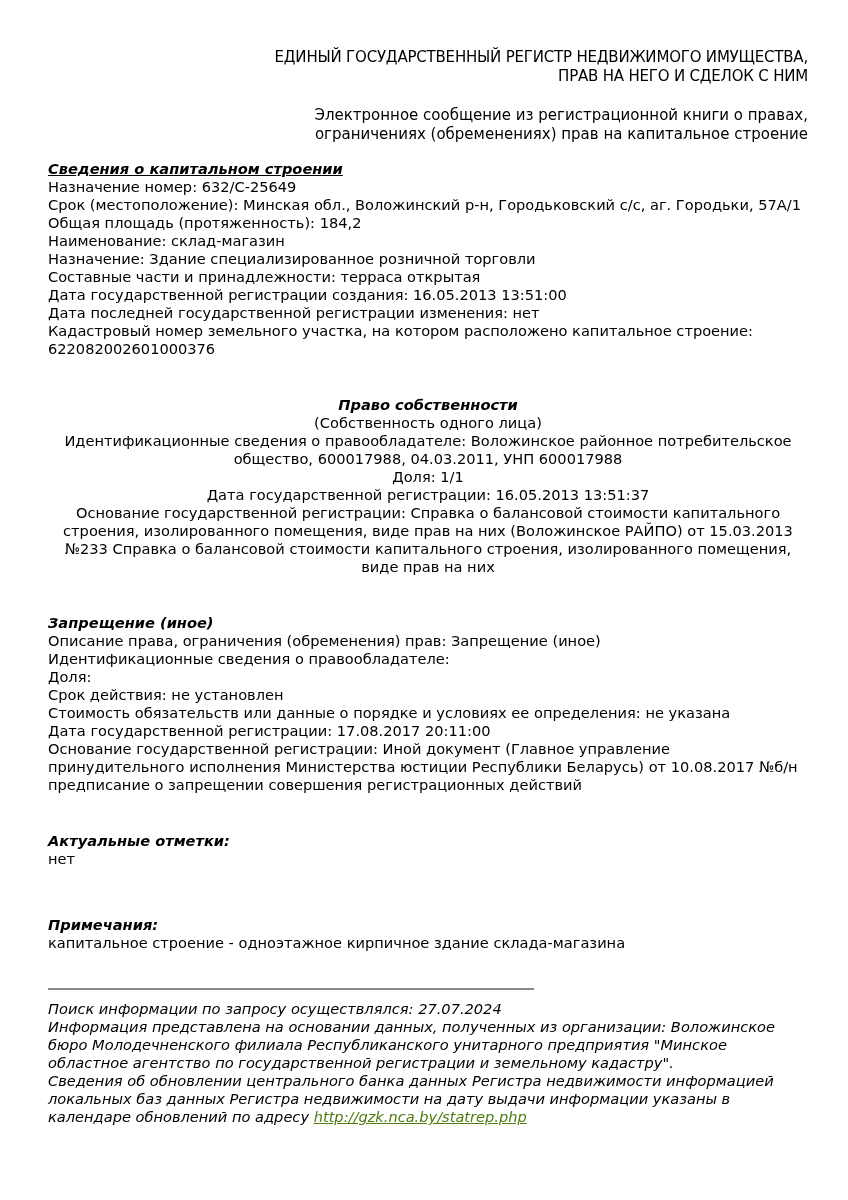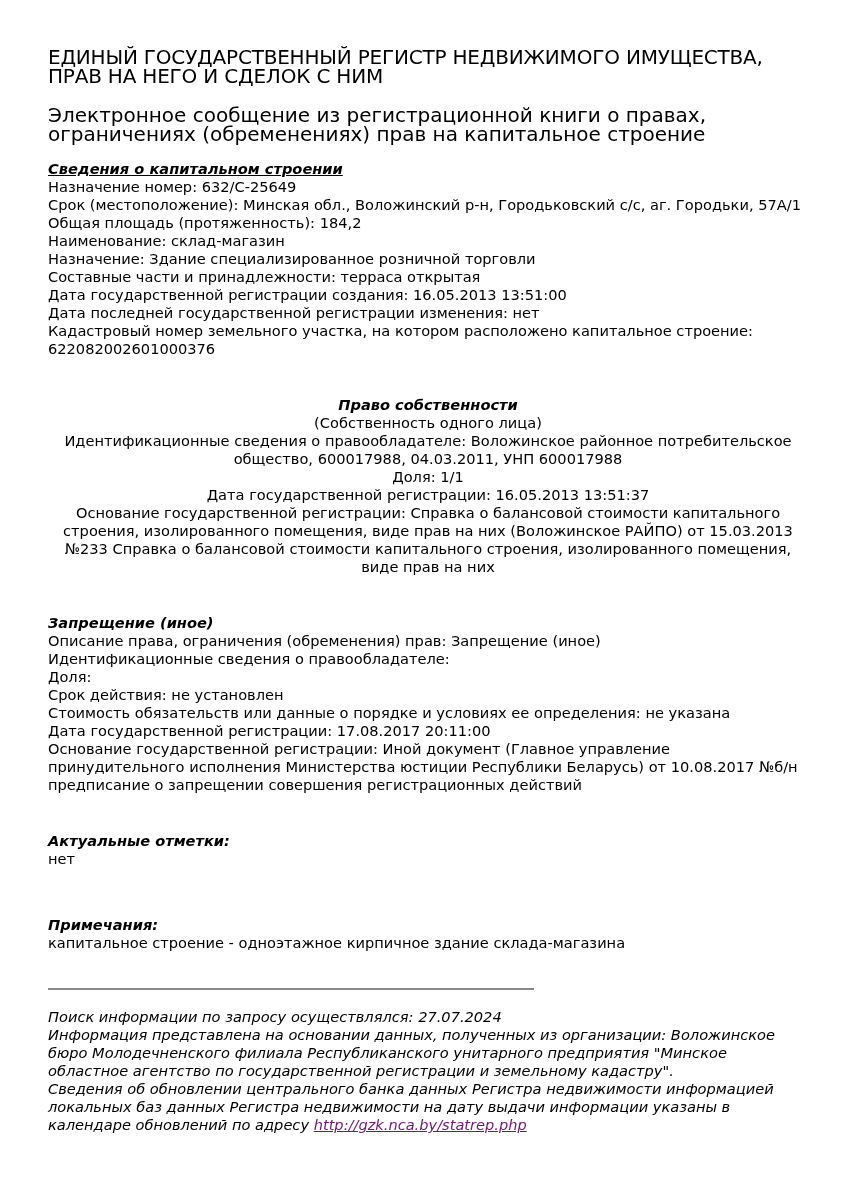--- a/index.html
+++ b/index.html
@@ -4,37 +4,37 @@
   <style>
     html, body { margin: 0; padding: 0; background: #ffffff; }
     body {
       width: 848px; height: 1200px; position: relative; overflow: hidden;
       font-family: "DejaVu Sans", sans-serif;
       color: #000;
       font-size: 14.6px;
       line-height: 18px;
     }
     .page { position: absolute; left: 48px; top: 48px; width: 760px; }
-    .header { text-align: left; font-size: 20px; line-height: 19px; }
+    .header { text-align: right; font-size: 15px; line-height: 19px; }
     .header .t1 { letter-spacing: -0.2px; }
     .header .gap { height: 20px; }
     .sect-title { font-weight: bold; font-style: italic; }
     .sect-title.u { text-decoration: underline; }
     .line { white-space: normal; }
     .v { }
     .s1 { margin-top: 16px; }
     .s2 { margin-top: 38px; text-align: center; }
     .s3 { margin-top: 38px; }
     .s4 { margin-top: 38px; }
     .s5 { margin-top: 48px; }
     .divider {
       margin-top: 36px; width: 486px; height: 0;
       border-top: 2px solid #8a8a8a;
     }
-    .footer { margin-top: 18px; font-style: italic; }
+    .footer { margin-top: 10px; font-style: italic; }
     .footer a { color: #c8900a; text-decoration: underline; }
   </style>
 </head>
 <body>
 
 <div class="page">
 
   <div class="header">
     <div class="t1">ЕДИНЫЙ ГОСУДАРСТВЕННЫЙ РЕГИСТР НЕДВИЖИМОГО ИМУЩЕСТВА,</div>
     <div class="t1">ПРАВ НА НЕГО И СДЕЛОК С НИМ</div>
@@ -84,16 +84,16 @@
   <div class="s5">
     <div class="sect-title">Примечания:</div>
     <div class="line v">капитальное строение - одноэтажное кирпичное здание склада-магазина</div>
   </div>
 
   <div class="divider"></div>
 
   <div class="footer">
     <div>Поиск информации по запросу осуществлялся: 27.07.2024</div>
     <div>Информация представлена на основании данных, полученных из организации: Воложинское бюро Молодечненского филиала Республиканского унитарного предприятия "Минское областное агентство по государственной регистрации и земельному кадастру".</div>
-    <div><span>Сведения об обновлении центрального банка данных Регистра недвижимости информацией локальных баз данных Регистра недвижимости на дату выдачи информации указаны в календаре обновлений по адресу </span><a href="#" style="color: #701a75;">http://gzk.nca.by/statrep.php</a></div>
+    <div><span>Сведения об обновлении центрального банка данных Регистра недвижимости информацией локальных баз данных Регистра недвижимости на дату выдачи информации указаны в календаре обновлений по адресу </span><a href="#" style="color: #4d7c0f;">http://gzk.nca.by/statrep.php</a></div>
   </div>
 
 </div>
 
 </body></html>

